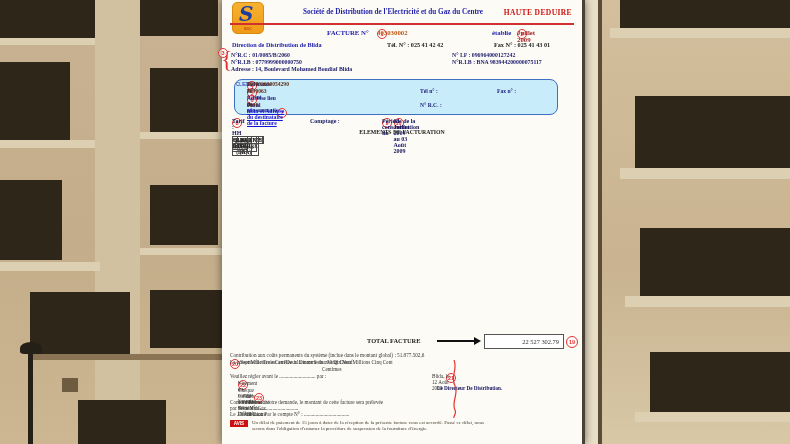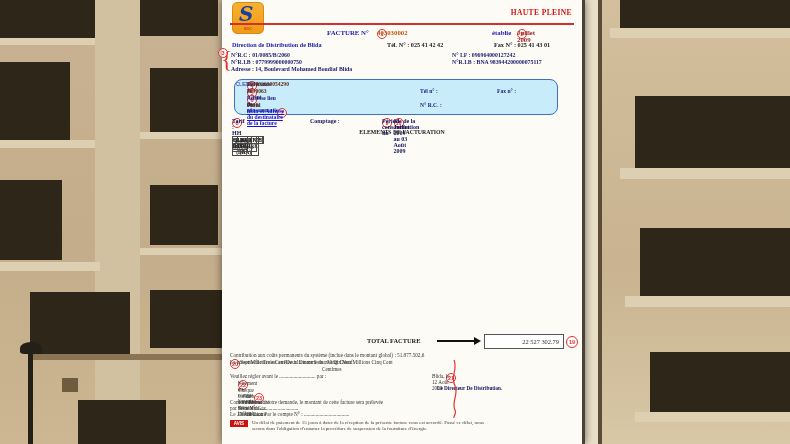--- a/index.html
+++ b/index.html
@@ -104,21 +104,22 @@
   </div>
 
   <div class="doc">
 
     <div class="cutline"></div>
 
     <div class="logo">
       <div class="s">S</div>
       <div class="sdc">SDC</div>
     </div>
-    <div class="ht">HAUTE PLEINE</div>
+    <div class="title">Société de Distribution de l'Electricité et du Gaz du Centre</div>
+    <div class="ht">HAUTE DEDUIRE</div>
     <div class="redrule"></div>
 
     <div class="facline">
       <span class="faclabel">FACTURE N°</span>
       <span class="facnum"><span>403030002</span> <span class="b">1</span></span>
       <span class="etab">établie</span>
       <span class="etabval"><span>Juillet 2009</span> <span class="b">2</span></span>
     </div>
 
     <div class="dirline">

